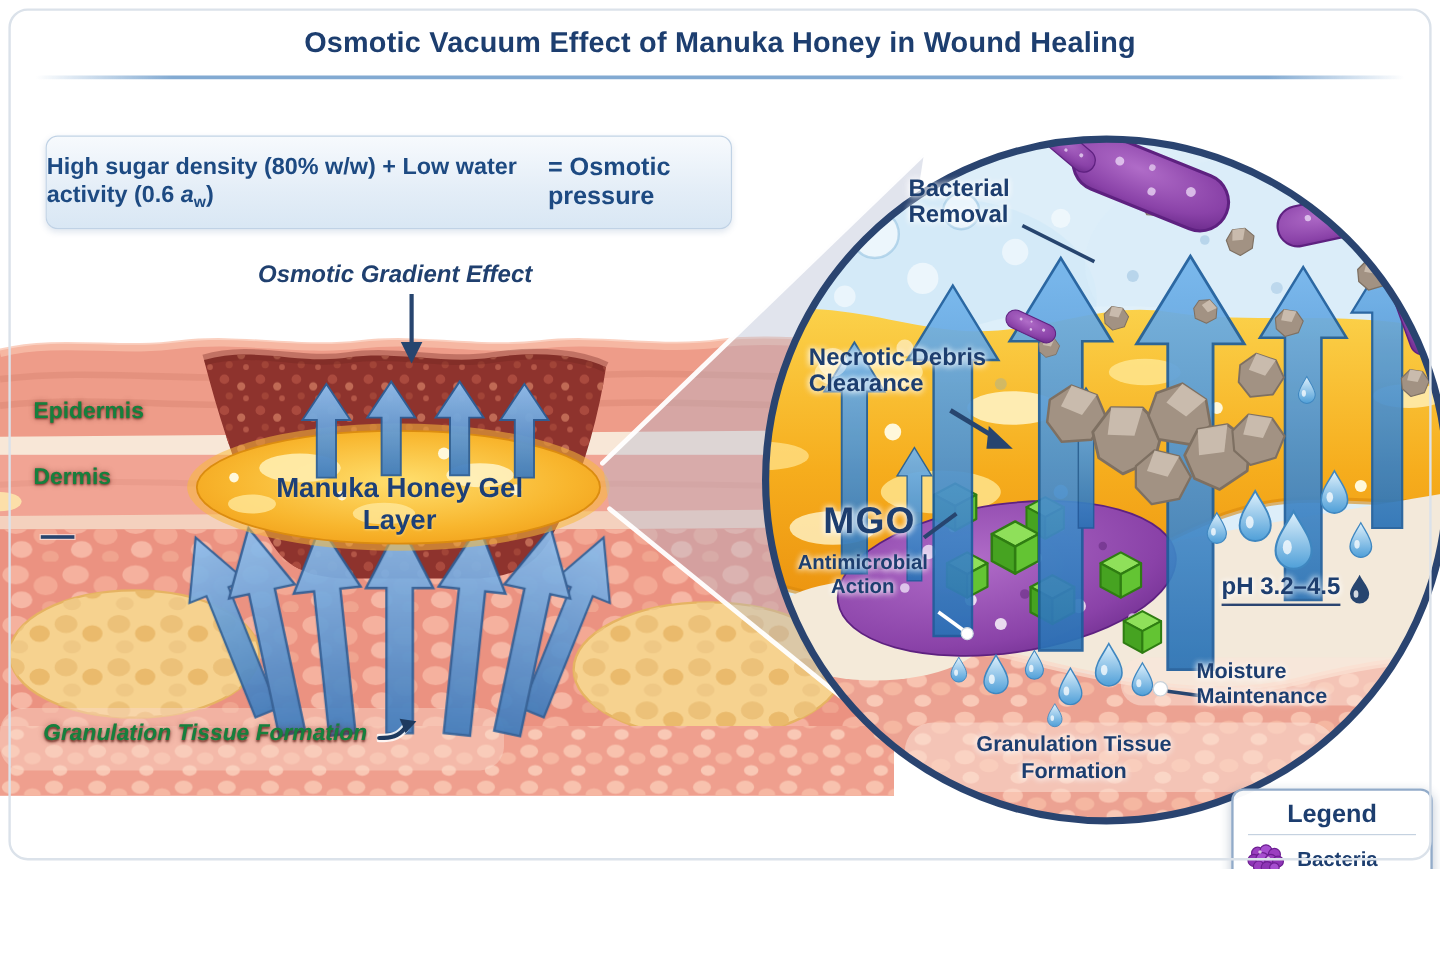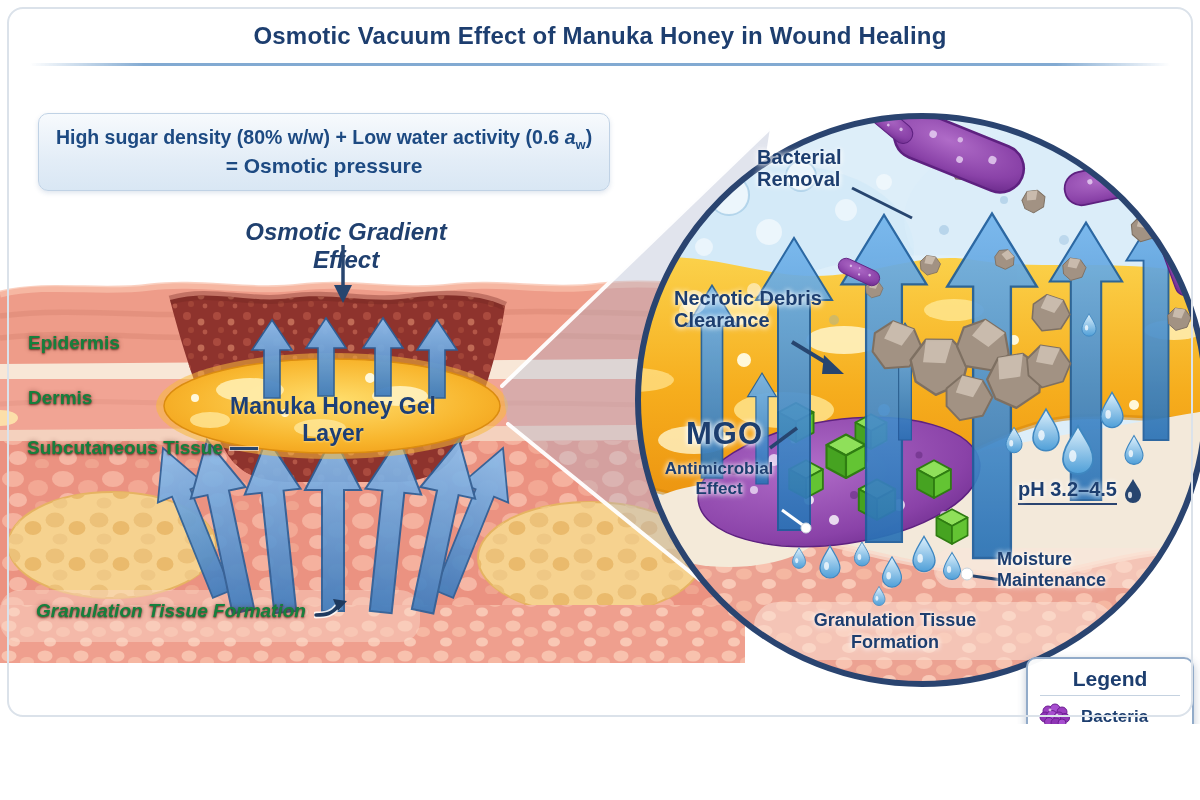--- a/index.html
+++ b/index.html
@@ -15,30 +15,30 @@
   }
   .title-rule{
     position:absolute;left:30px;right:30px;top:63px;height:3px;z-index:4;
     background:linear-gradient(90deg,rgba(130,170,210,0),#82aad2 10%,#82aad2 90%,rgba(130,170,210,0));
     border-radius:2px;
   }
   .formula-box{
     position:absolute;left:38px;top:113px;width:572px;height:78px;z-index:4;
     background:linear-gradient(180deg,#f7fafd 0%,#e3edf7 60%,#d9e7f4 100%);
     border:1.5px solid #c0d2e5;border-radius:10px;box-shadow:0 2px 5px rgba(70,110,160,.18);
-    display:flex;flex-direction:column;align-items:center;justify-content:center;gap:2px;
+    display:flex;flex-direction:row;align-items:center;justify-content:center;gap:2px;
     color:#1d4a82;font-weight:700;
   }
   .f-line1{font-size:19.5px;}
   .f-line1 .avar{font-style:italic;}
   .f-line1 sub{font-size:13px;}
   .f-line2{font-size:21px;}
   .gradient-label{
-    position:absolute;left:215px;top:218px;width:262px;text-align:center;z-index:4;
-    font-size:24px;font-weight:700;font-style:italic;color:#20406f;
+    position:absolute;left:215px;top:218px;width:262px;z-index:4;
+    font-size:20px;font-weight:700;font-style:italic;color:#20406f;
   }
   .lbl{position:absolute;z-index:4;font-weight:700;font-size:19px;color:#15803d;
        text-shadow:0 1px 2px rgba(96,34,26,.9),0 0 5px rgba(96,34,26,.45);}
   .lbl.italic{font-style:italic;}
   .honey-lbl{
     position:absolute;left:197px;top:393px;width:272px;text-align:center;z-index:4;
     font-size:23px;font-weight:700;color:#1c3f77;text-shadow:0 1px 2px rgba(255,220,130,.8);
   }
   .ilbl{position:absolute;z-index:4;color:#1d3e6f;font-weight:700;
         text-shadow:0 0 5px rgba(255,255,255,.95),0 1px 6px rgba(255,255,255,.85);}
@@ -187,21 +187,21 @@
   </svg>
 
   <svg class="layer" style="left:0;top:0;z-index:2;" width="1200" height="800">
     <polygon points="502,386 770,128 700,580 508,424" fill="rgba(175,185,208,0.38)"></polygon>
     <line x1="502" y1="386" x2="770" y2="128" stroke="#ffffff" stroke-width="4" stroke-linecap="round" opacity=".95"></line>
     <line x1="508" y1="424" x2="700" y2="580" stroke="#ffffff" stroke-width="4" stroke-linecap="round" opacity=".95"></line>
   </svg>
 
   <div class="lbl" style="left:28px;top:332px;">Epidermis</div>
   <div class="lbl" style="left:28px;top:387px;">Dermis</div>
-  <div class="lbl" style="left:27px;top:437px;"><span>Subcutaneous Tissue</span><span class="dash"></span></div>
+  <div class="lbl" style="left:27px;top:437px;"><span class="dash"></span></div>
   <div class="lbl italic" style="left:36px;top:597px;">
     <span>Granulation Tissue Formation</span>
     <svg width="36" height="24" style="vertical-align:-4px;margin-left:3px;">
       <path d="M2,18 C12,18 18,17 24,9" fill="none" stroke="#ffffff" stroke-width="7" opacity=".85" stroke-linecap="round"></path>
       <path d="M2,18 C12,18 18,17 24,9" fill="none" stroke="#1e3a5f" stroke-width="3.5" stroke-linecap="round"></path>
       <polygon points="19,2 33,4 24,14" fill="#1e3a5f"></polygon>
     </svg>
   </div>
   <div class="honey-lbl">Manuka Honey Gel Layer</div>
 
@@ -395,21 +395,21 @@
         <circle cx="333" cy="464" r="6" fill="#ffffff" stroke="#c8d2da" stroke-width="1"></circle>
         <line x1="339" y1="466" x2="368" y2="470" stroke="#27456f" stroke-width="3"></line>
       </g>
     </g>
     <circle cx="288" cy="290" r="284" fill="none" stroke="#2a4470" stroke-width="6"></circle>
   </svg>
 
   <div class="ilbl necr">Necrotic Debris Clearance</div>
   <div class="ilbl bact">Bacterial Removal</div>
   <div class="ilbl mgo">MGO</div>
-  <div class="ilbl mgosub">Antimicrobial Effect</div>
+  <div class="ilbl mgosub">Antimicrobial Action</div>
   <div class="ilbl ph">
     <span class="ph-text">pH 3.2–4.5</span>
     <svg width="20" height="27" viewBox="0 0 20 27">
       <path d="M10,1 C13,7 18,12 18,17 A8,8 0 1,1 2,17 C2,12 7,7 10,1 Z" fill="#27456f"></path>
       <ellipse cx="7" cy="17" rx="2" ry="3.2" fill="#ffffff" opacity=".8"></ellipse>
     </svg>
   </div>
   <div class="ilbl moist">Moisture Maintenance</div>
   <div class="ilbl graninset">Granulation Tissue Formation</div>
 

